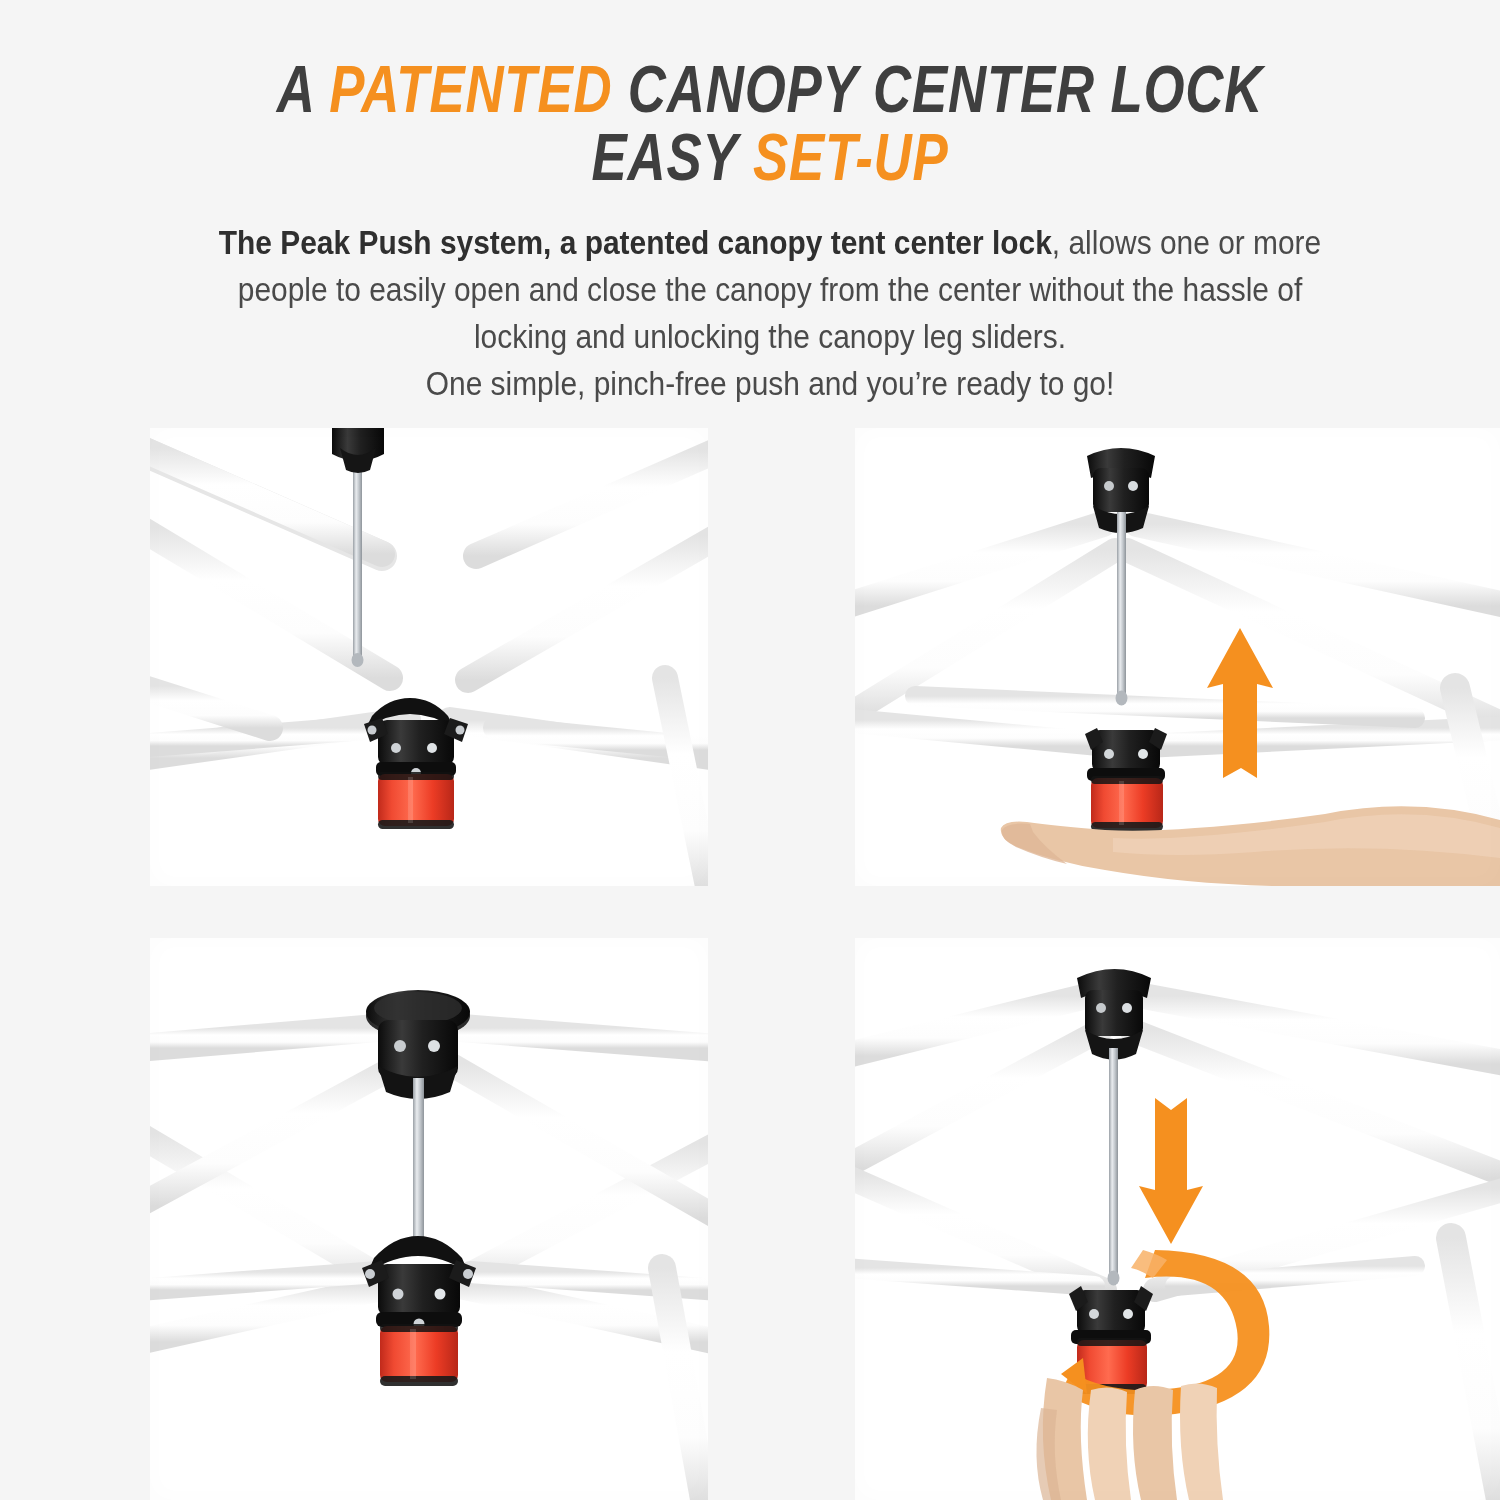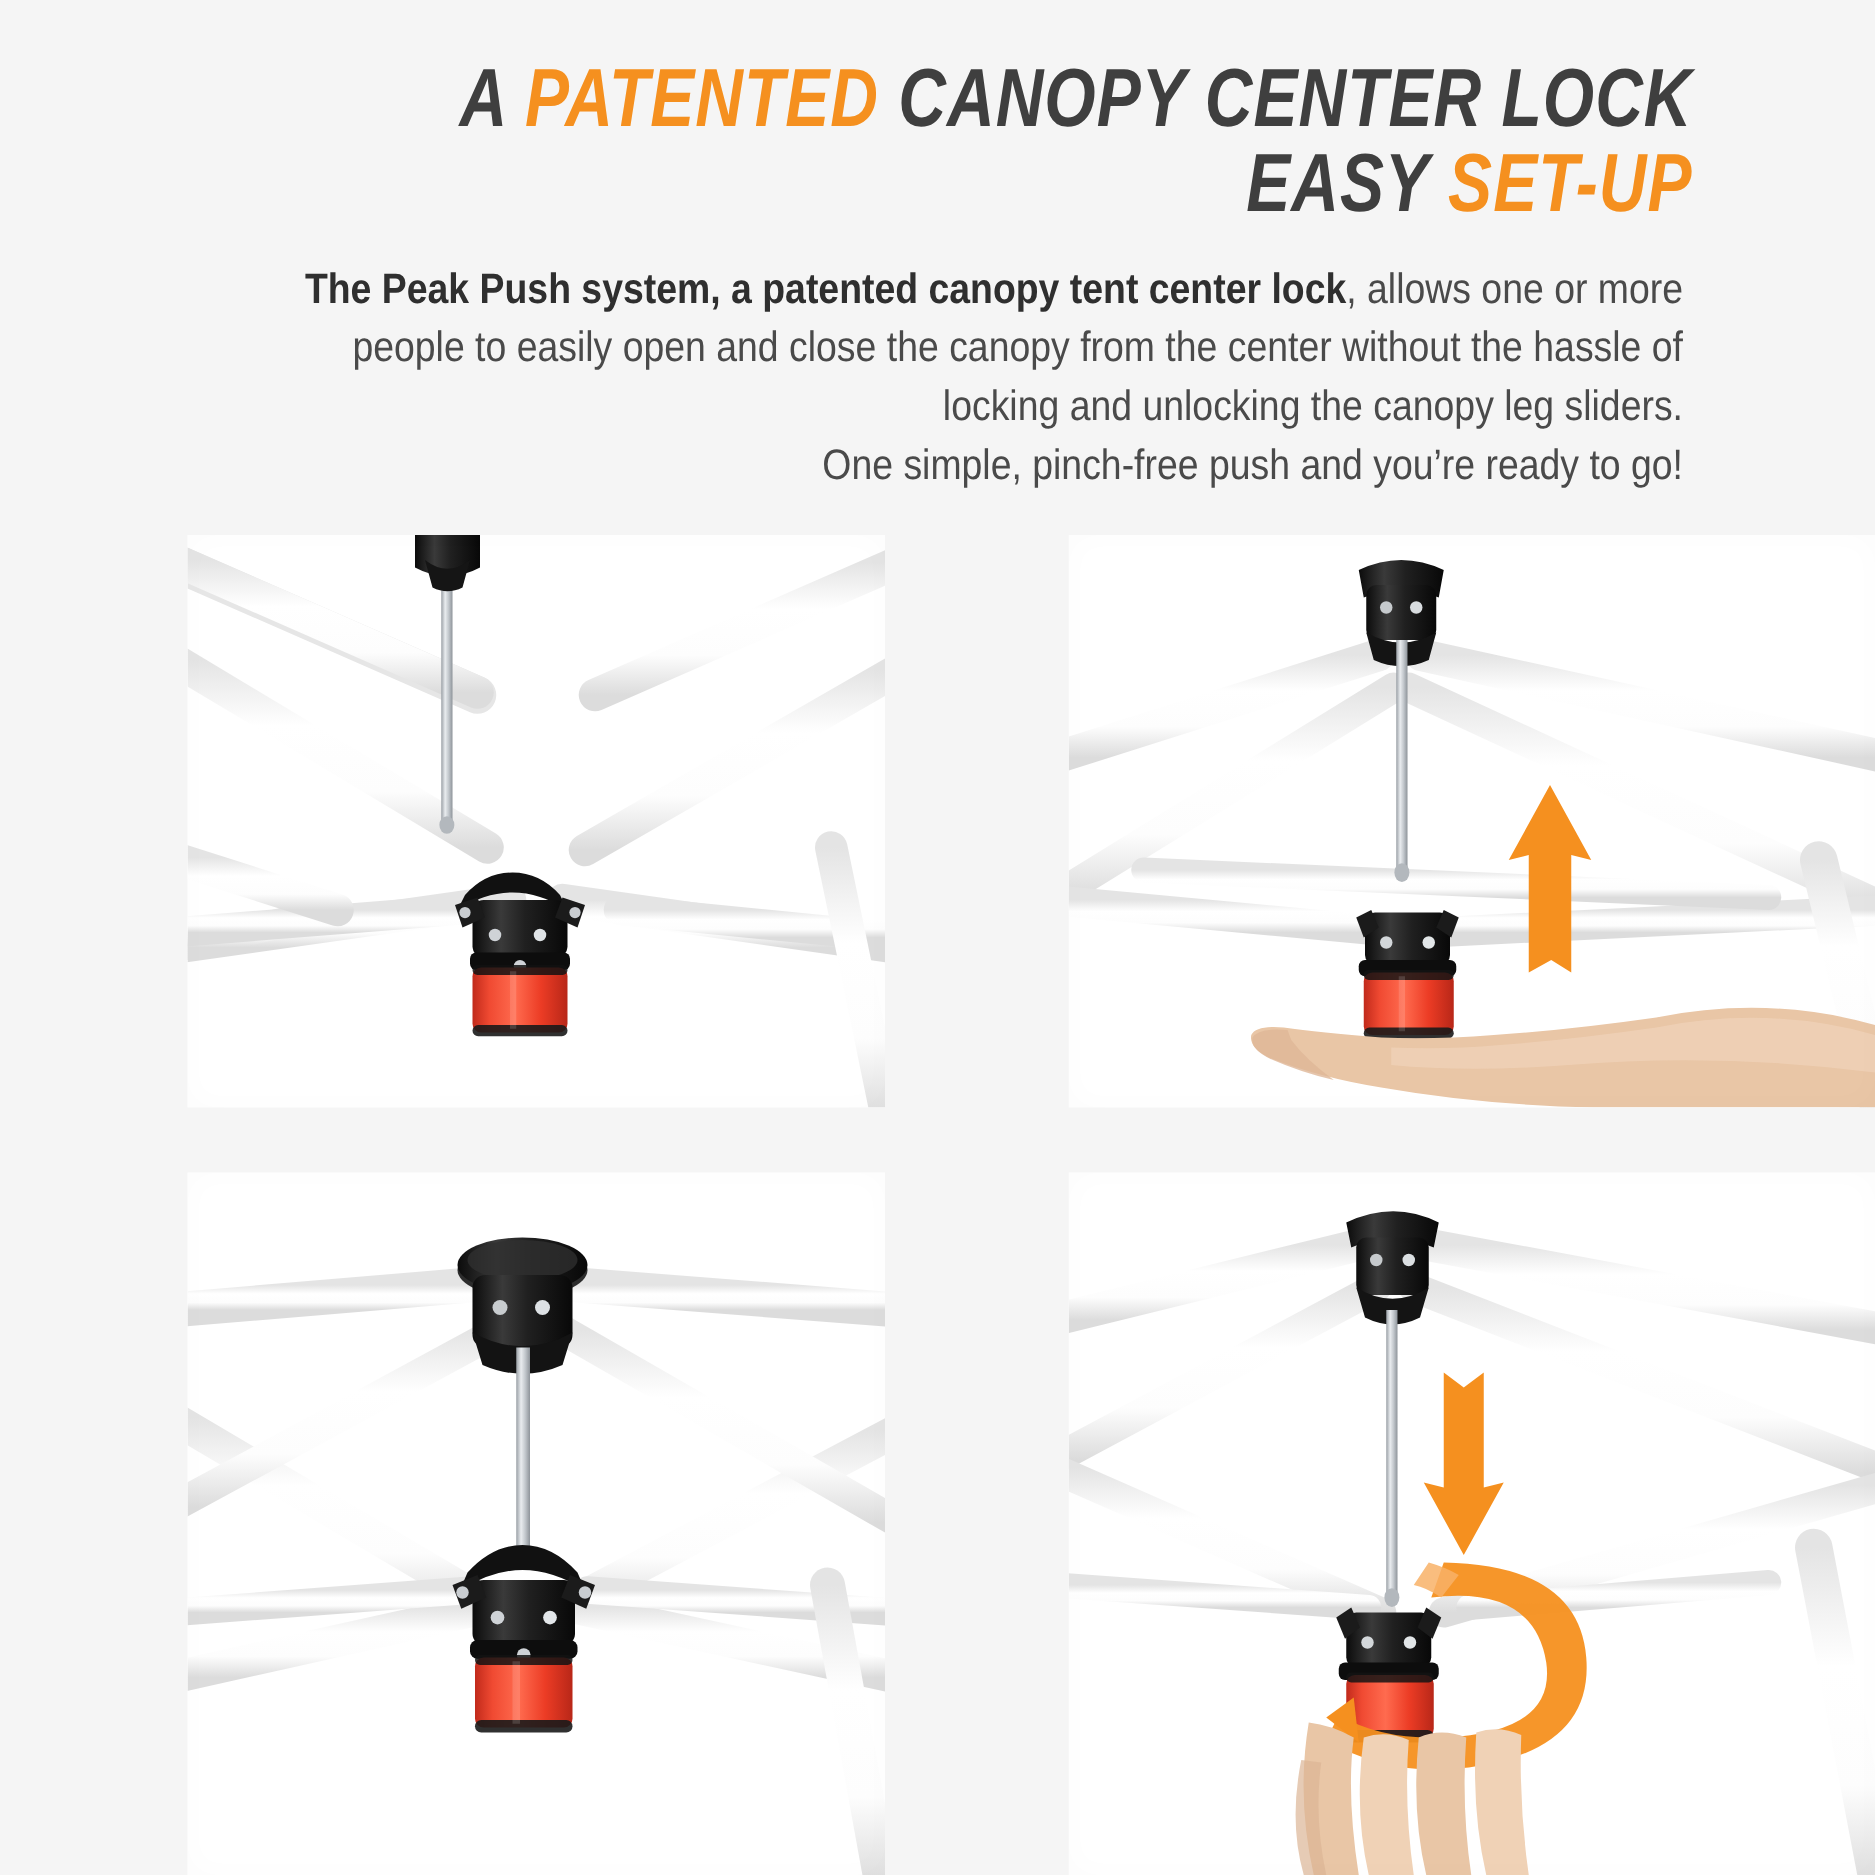--- a/index.html
+++ b/index.html
@@ -5,21 +5,21 @@
   * { margin:0; padding:0; box-sizing:border-box; }
   html,body{
     width:1500px; height:1500px;
     background:#f5f5f5;
     font-family:"Liberation Sans", sans-serif;
     overflow:hidden;
   }
   .page{ position:relative; width:1500px; height:1500px; background:#f5f5f5; }
 
   
-  .header{ padding-top:44px; text-align:right;margin-left:40px; }
+  .header{ padding-top:55px; text-align:center;margin-left:40px; }
   .headline{
     font-family:"Liberation Sans", sans-serif;
     font-weight:bold;
     font-style:italic;
     font-size:66px;
     line-height:68px;
     letter-spacing:1px;
     color:#3f3f3f;
     transform:scaleX(0.80);
     transform-origin:center top;

